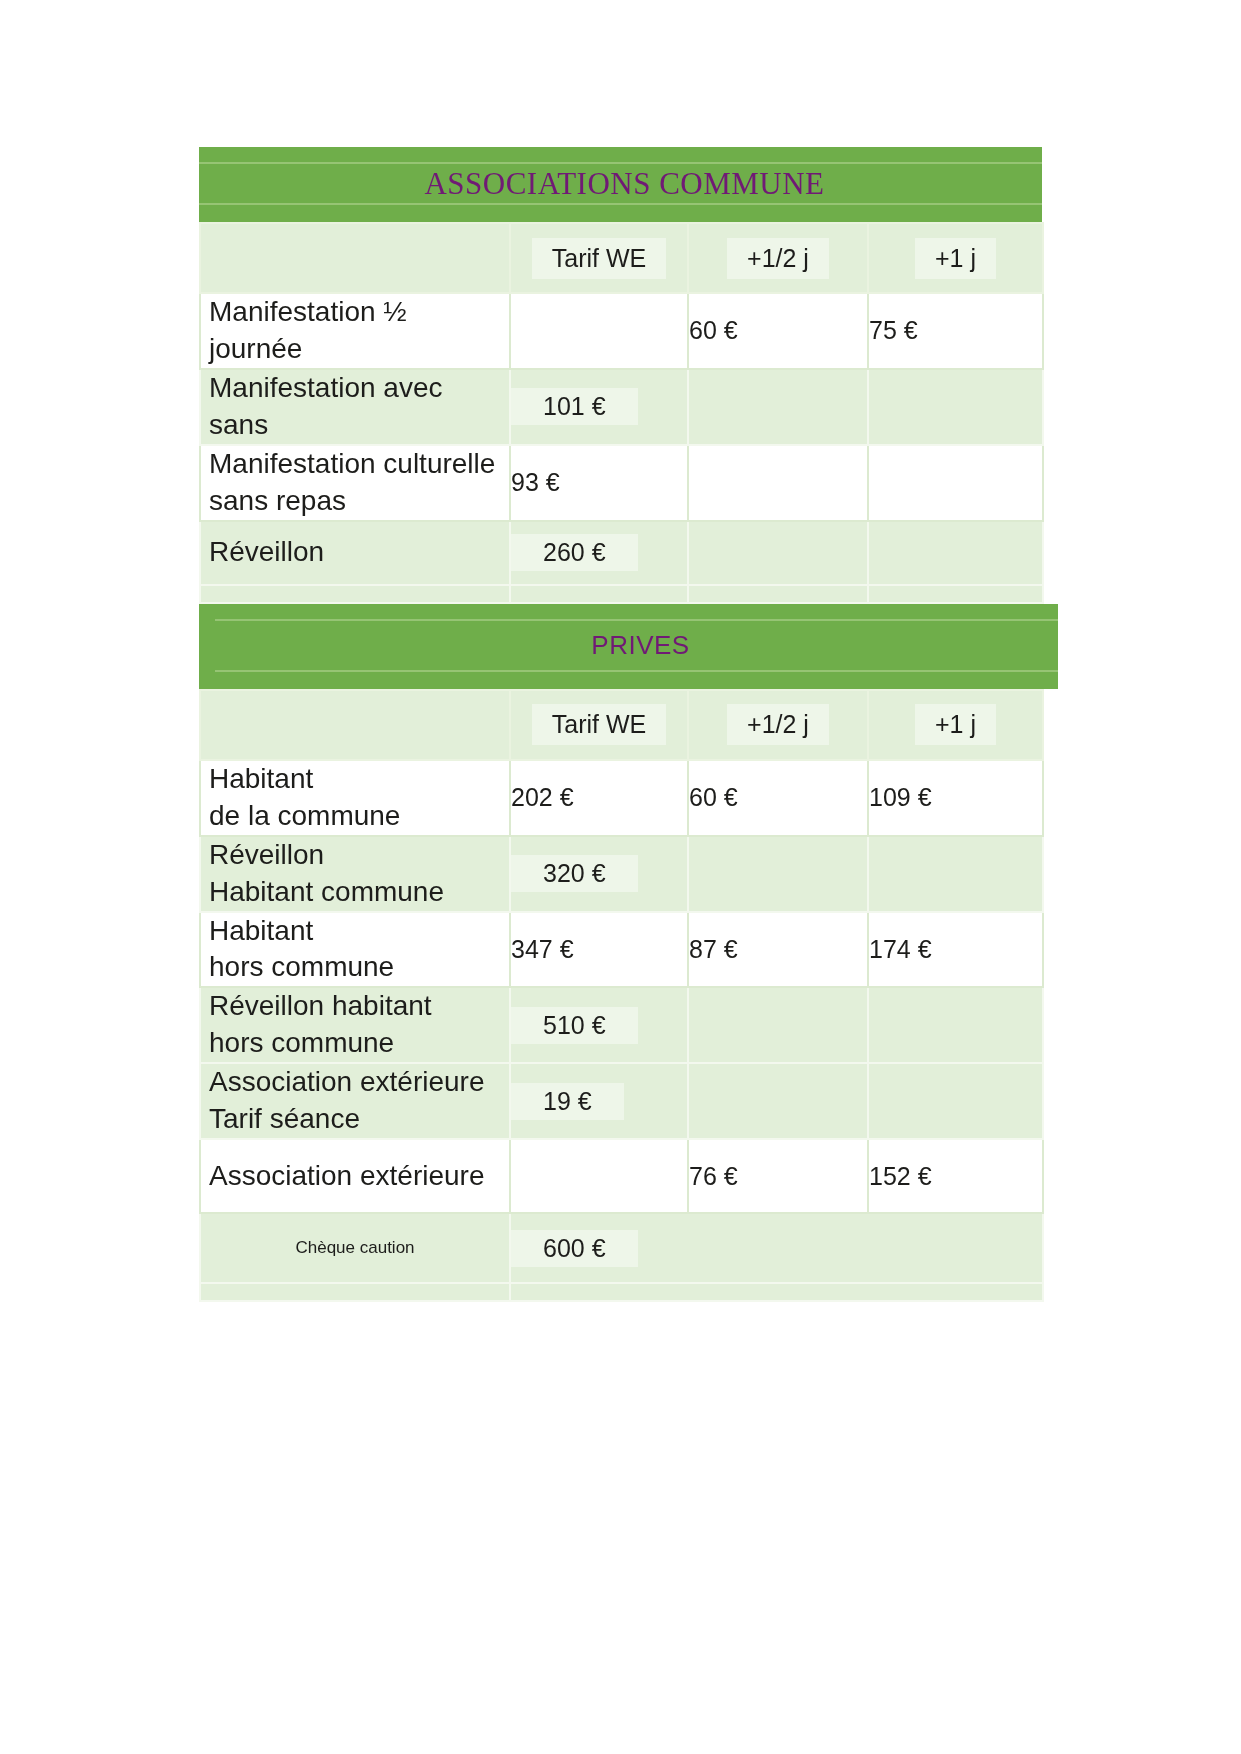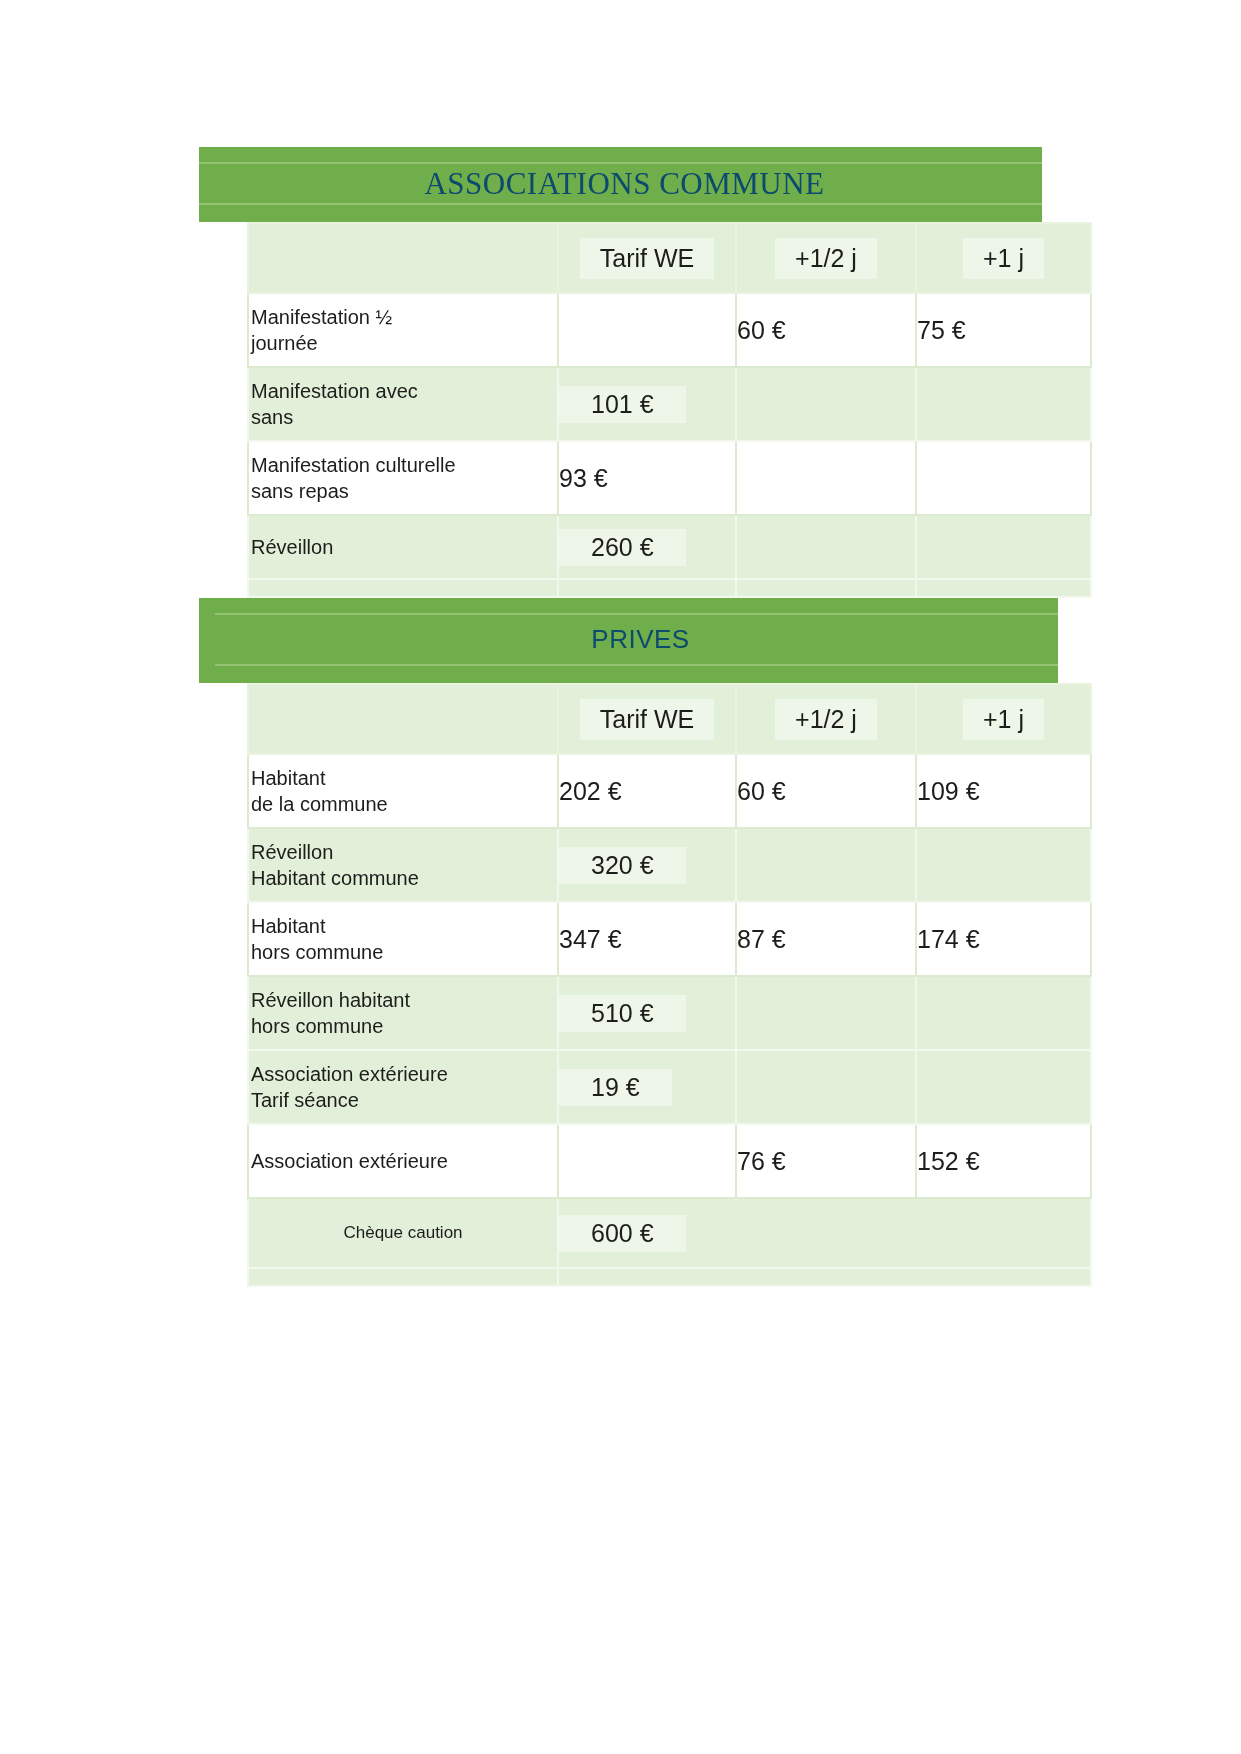--- a/index.html
+++ b/index.html
@@ -27,60 +27,59 @@
   .band-strip.bottom { flex:0 0 17px; }
   .band-mid {
     flex:1 1 auto;
     border-top:2px solid #96c474;
     border-bottom:2px solid #96c474;
     display:flex; align-items:center; justify-content:center;
   }
   .band.assoc { height:75px; }
   .band.prives { height:85px;padding-left:16px; }
   .band-title {
-    color:#0c4a6e;
+    color:#701a75;
     letter-spacing:0.5px;
     margin-left:8px;
   }
   .band.assoc .band-title {
     font-family:"Liberation Serif","DejaVu Serif",serif;
     font-size:31px;
   }
   .band.prives .band-title {
     font-size:26px;
   }
 
   
   table.tariff {
     border-collapse:collapse;
     table-layout:fixed;
     width:843px;
     background:#be185d;
-    margin-left:48px;
   }
   td {
     border:2px solid #dcead0;
     vertical-align:middle;
     font-size:25px;
     padding:0;
   }
   tr.shaded td { background:#e2efd9; border-color:#f3f8ee; }
   tr.whiterow td { background:#ffffff; }
 
   tr.head td { height:68px; background:#e2efd9; border-color:#eaf3e0; text-align:center; }
   tr.r2 td { height:72px; }
   tr.r1 td { height:62px; }
   tr.r1b td { height:72px; }
   tr.caution td { height:68px; }
   tr.endstrip td { height:16px; }
 
   td.label {
     text-align:left;
-    padding-left:2px;
-    font-size:20px;
+    padding-left:8px;
+    font-size:28px;
     line-height:1.32;
     white-space:pre-line;
   }
   td.val { text-align:left; }
   td.center { text-align:center; }
 
   .box {
     display:inline-block;
     background:rgba(255,255,255,0.42);
     padding:4px 32px;

